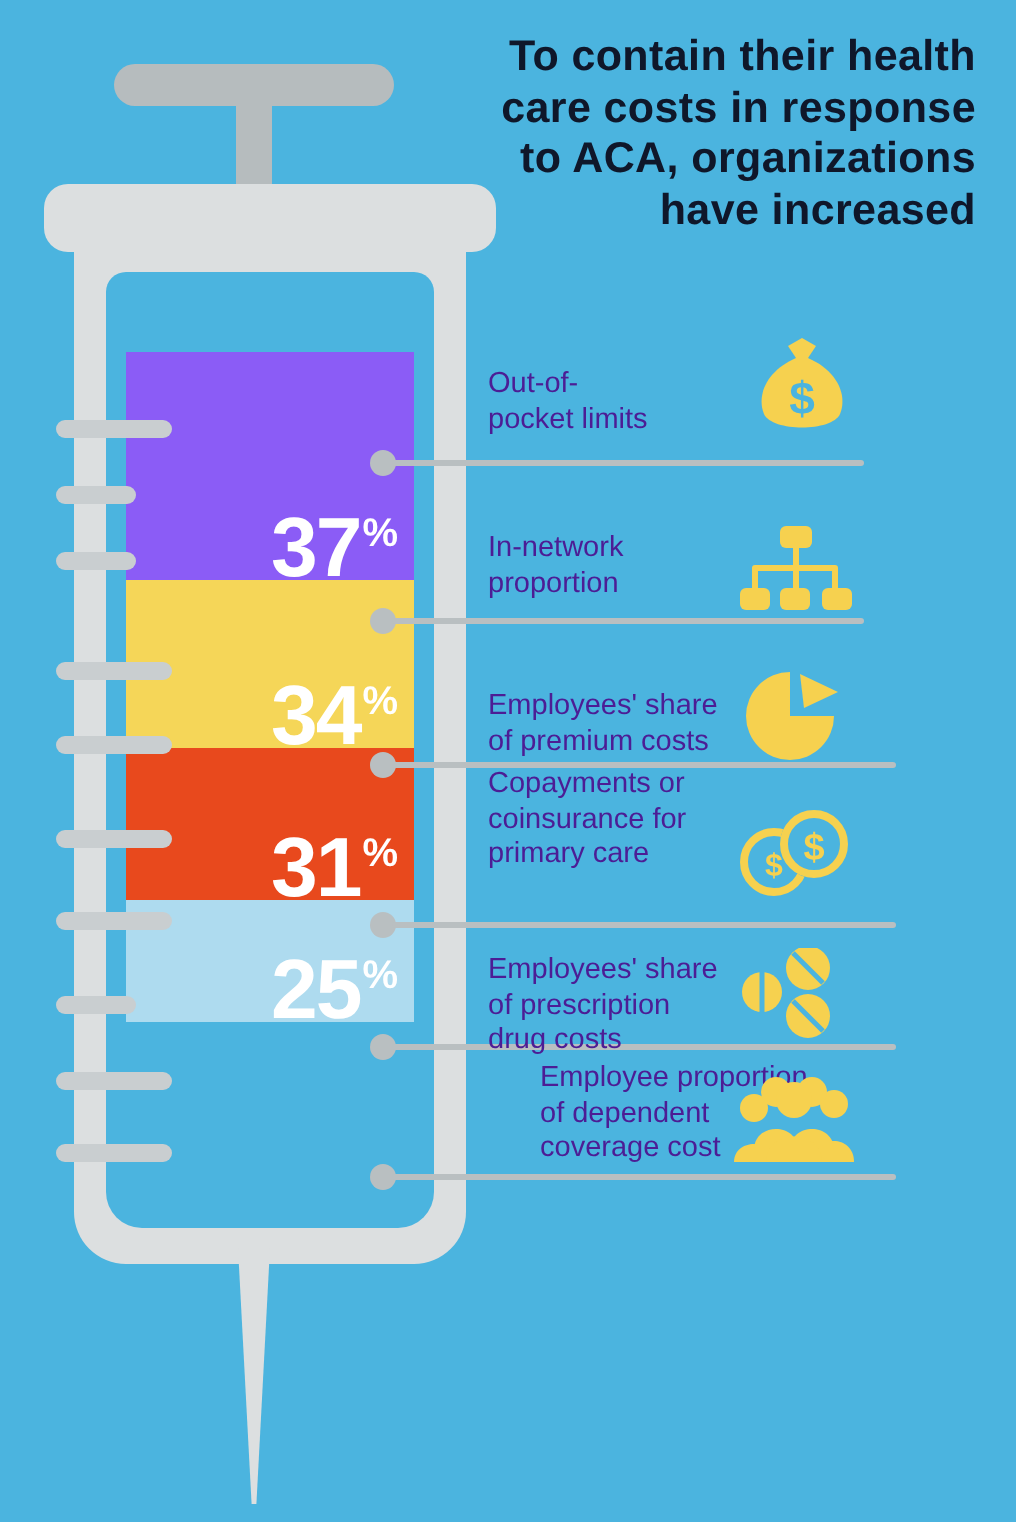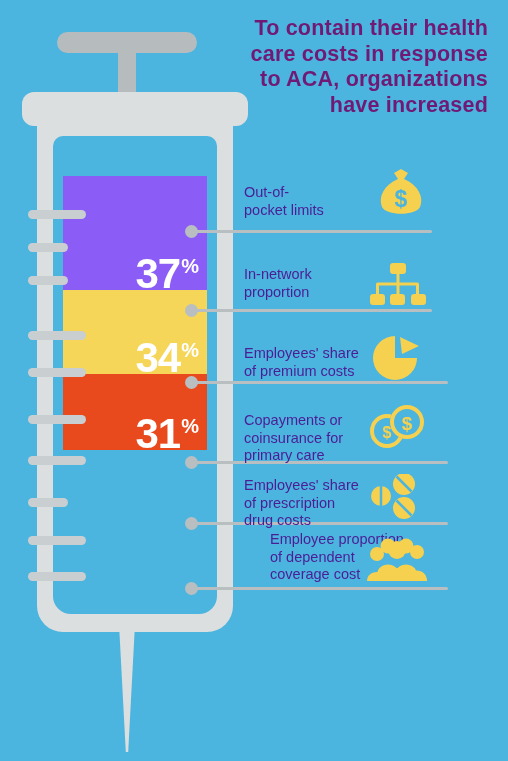--- a/index.html
+++ b/index.html
@@ -6,21 +6,21 @@
   body{
     width:508px;height:761px;position:relative;overflow:hidden;
     background:#4bb4df;
     font-family:"Liberation Sans","DejaVu Sans",sans-serif;
   }
   #stage{position:absolute;left:0;top:0;width:508px;height:761px;}
 
   
   .headline{
     position:absolute; right:20px; top:16px; width:270px;
-    text-align:right; color:#701a75;
+    text-align:right; color:#0f172a;
     font-size:21.5px; line-height:25.5px; font-weight:bold;
     letter-spacing:.2px;
     white-space:pre-line;
   }
 
   
   .plunger-rod{
     position:absolute; left:118px; top:46px; width:18px; height:60px;
     background:#b6bcbe;
   }
@@ -101,20 +101,23 @@
 
   <div class="stack" id="stack">
       <div class="seg" style="height: 114px; background: #8b5cf6; margin-top: 20px;">
         <span class="pct">37<span class="sym">%</span></span>
       </div>
       <div class="seg" style="height: 84px; background: rgb(245, 214, 88);">
         <span class="pct">34<span class="sym">%</span></span>
       </div>
       <div class="seg" style="height: 76px; background: rgb(232, 73, 29);">
         <span class="pct">31<span class="sym">%</span></span>
+      </div>
+      <div class="seg" style="height: 61px; background: rgb(174, 219, 239);">
+        <span class="pct">25<span class="sym">%</span></span>
       </div>
     </div>
 
   <div id="ticks">
       <div class="tick long" style="top: 210px;"></div>
       <div class="tick short" style="top: 243px;"></div>
       <div class="tick short" style="top: 276px;"></div>
       <div class="tick long" style="top: 331px;"></div>
       <div class="tick long" style="top: 368px;"></div>
       <div class="tick long" style="top: 415px;"></div>
@@ -145,21 +148,21 @@
       </div>
       <div class="callout">
         <div class="dot" style="left: 185px; top: 376px;"></div>
         <div class="lead" style="left: 196px; top: 381px; width: 252px;"></div>
         <div class="ctext" style="left: 244px; top: 345px; width: 135px;">Employees' share
 of premium costs</div>
       </div>
       <div class="callout">
         <div class="dot" style="left: 185px; top: 456px;"></div>
         <div class="lead" style="left: 196px; top: 461px; width: 252px;"></div>
-        <div class="ctext" style="left: 244px; top: 412px; width: 135px;">Copayments or
+        <div class="ctext" style="left: 244px; top: 384px; width: 135px;">Copayments or
 coinsurance for
 primary care</div>
       </div>
       <div class="callout">
         <div class="dot" style="left: 185px; top: 517px;"></div>
         <div class="lead" style="left: 196px; top: 522px; width: 252px;"></div>
         <div class="ctext" style="left: 244px; top: 477px; width: 135px;">Employees' share
 of prescription
 drug costs</div>
       </div>

